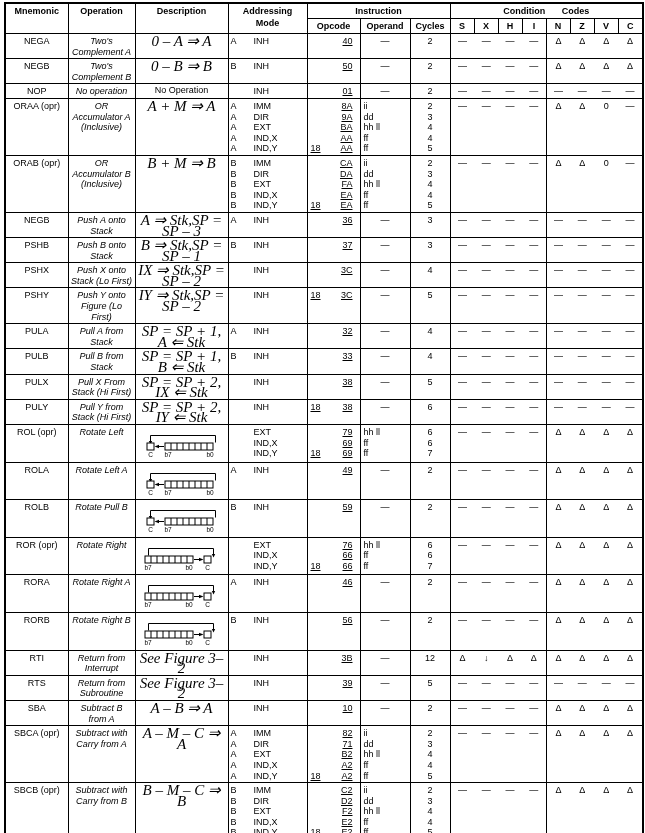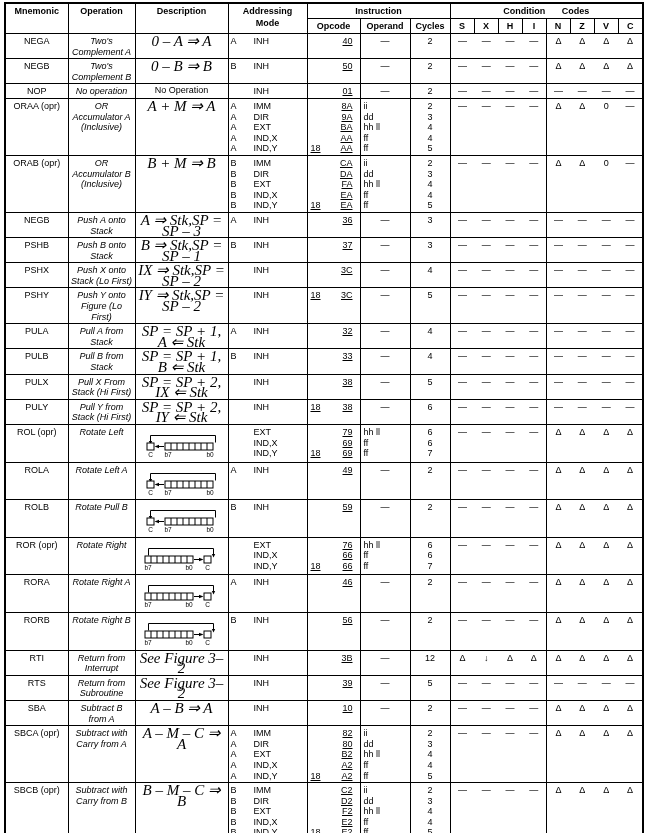--- a/index.html
+++ b/index.html
@@ -1153,21 +1153,21 @@
               <span class="mode">IND,Y</span>
             </div>
           </td>
     <td class="c-opc">
             <div class="ln opc-ln">
               <span class="pfx"></span>
               <span class="val">82</span>
             </div>
             <div class="ln opc-ln">
               <span class="pfx"></span>
-              <span class="val">80</span>
+              <span class="val">71</span>
             </div>
             <div class="ln opc-ln">
               <span class="pfx"></span>
               <span class="val">B2</span>
             </div>
             <div class="ln opc-ln">
               <span class="pfx"></span>
               <span class="val">A2</span>
             </div>
             <div class="ln opc-ln">

